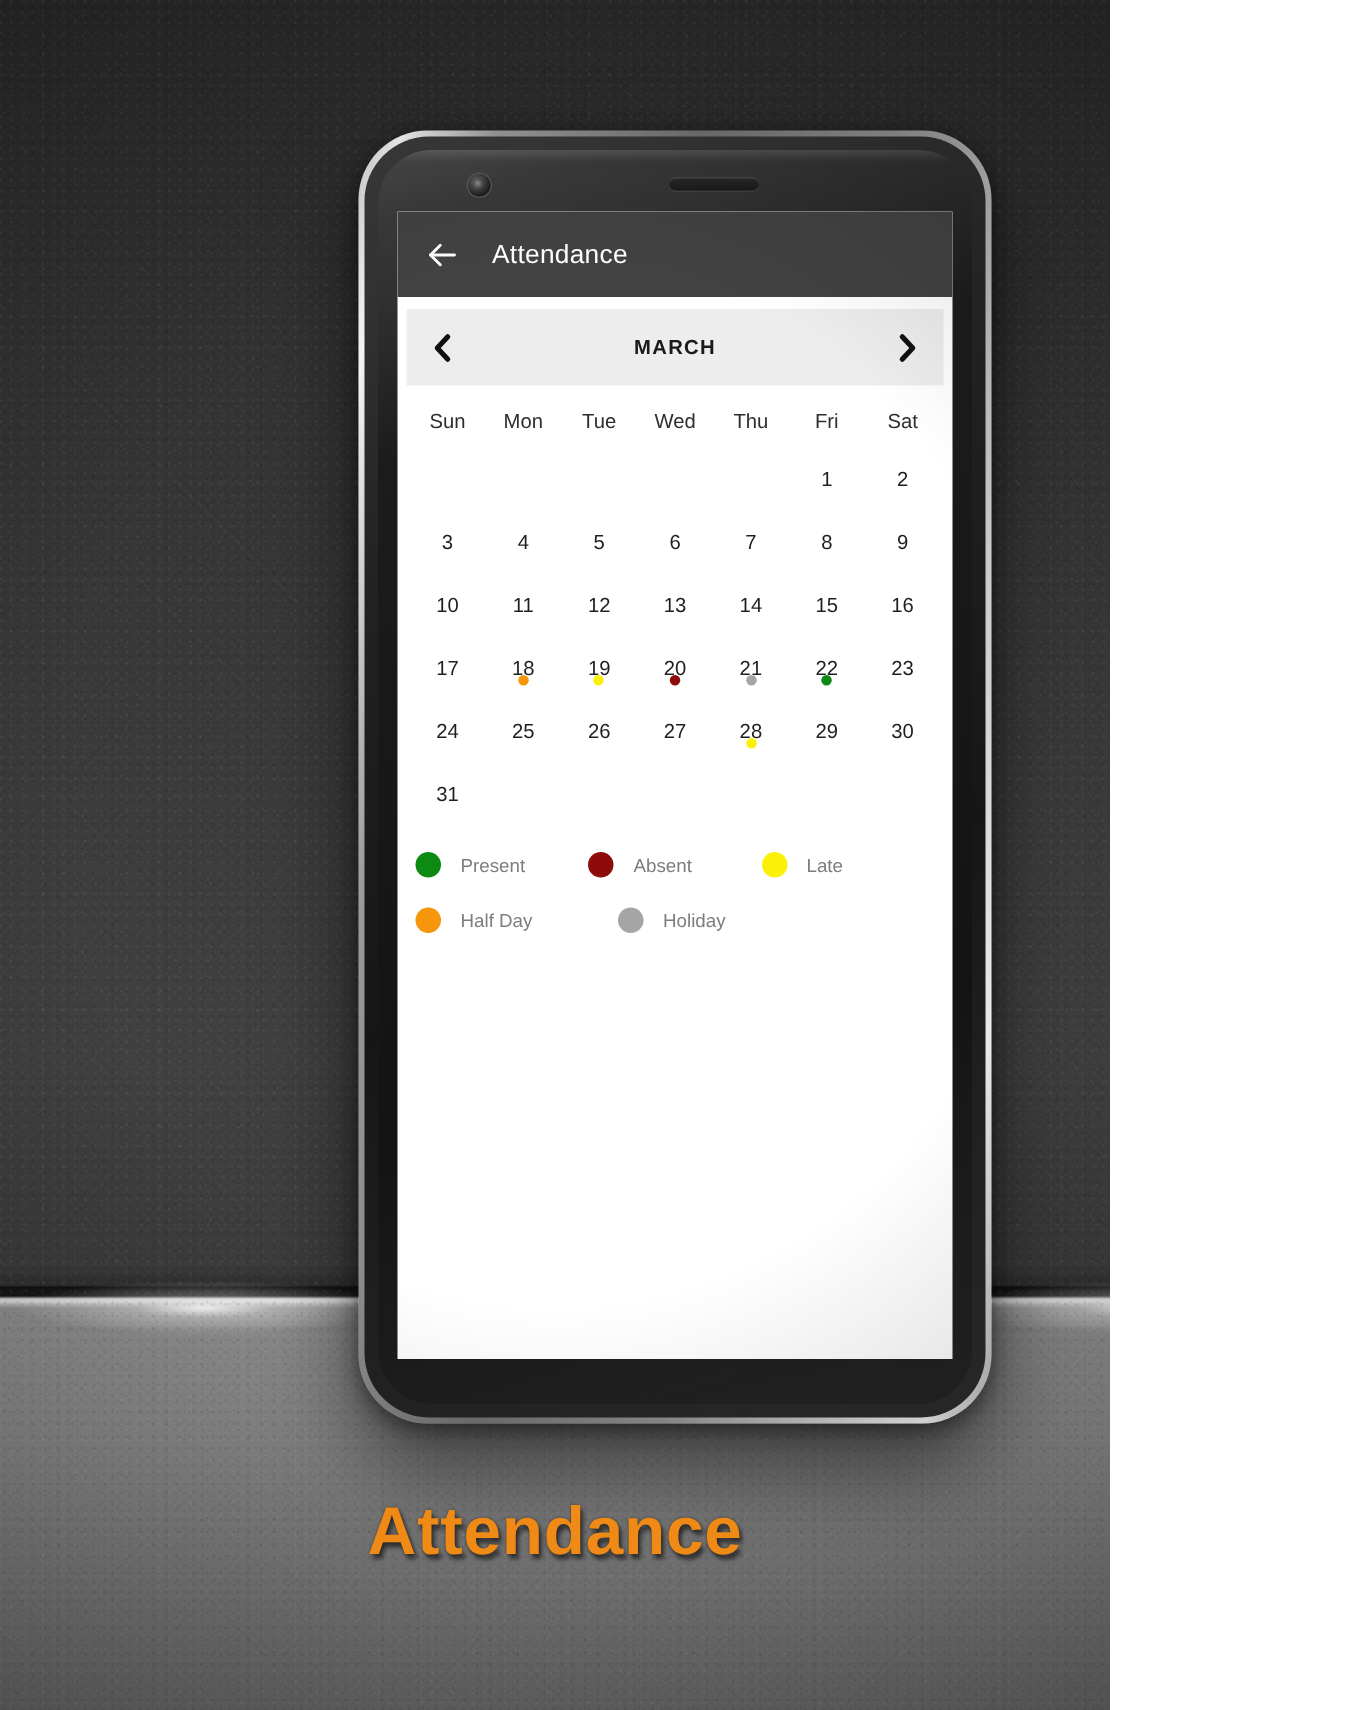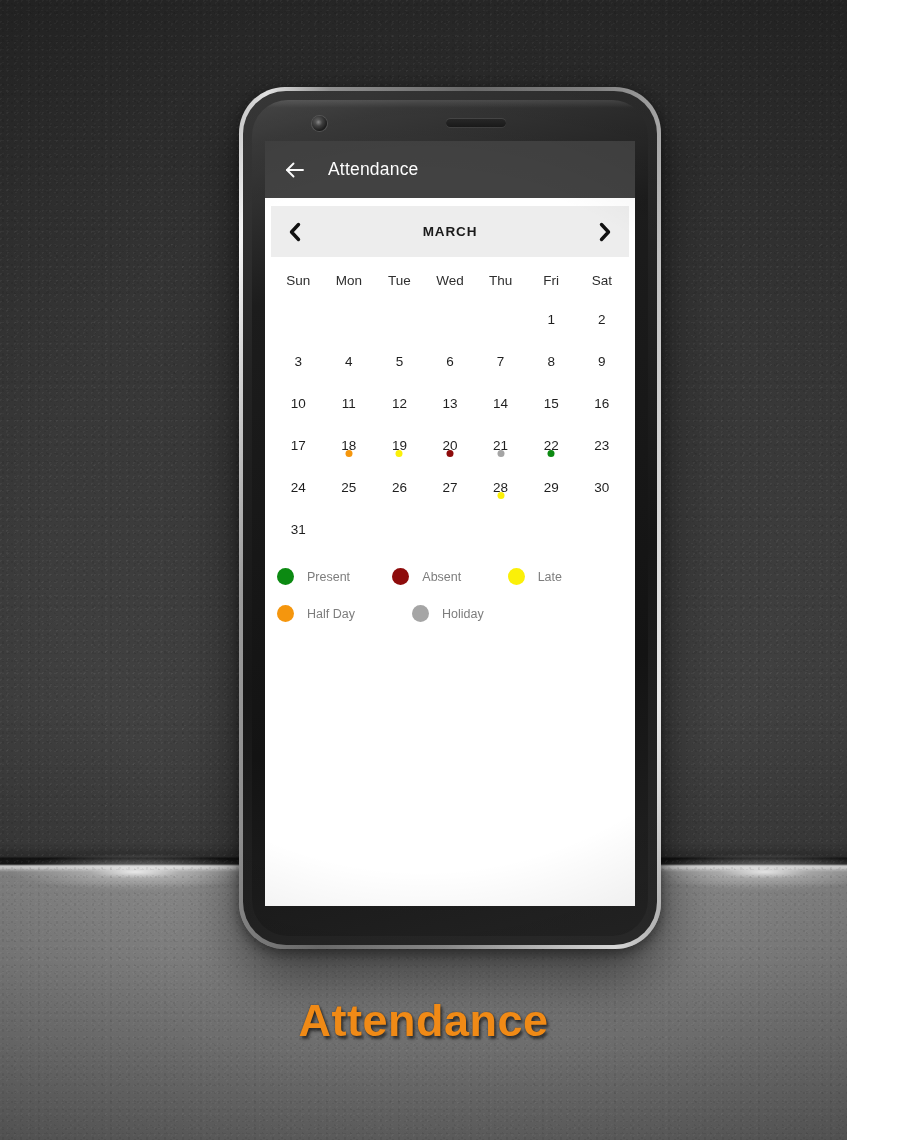--- a/index.html
+++ b/index.html
@@ -5,21 +5,21 @@
 <style>
   * { margin:0; padding:0; box-sizing:border-box; }
 
   html,body{
     width:900px; height:1140px; overflow:hidden;
     font-family:"Liberation Sans", sans-serif;
   }
 
   
   .scene{
-    position:relative; width:847px; height:1140px;
+    position:relative; width:740px; height:1140px;
     background:
       
       radial-gradient(ellipse 180px 26px at 135px 872px, rgba(255,255,255,.95) 0%, rgba(255,255,255,.35) 25%, rgba(255,255,255,0) 70%),
       radial-gradient(ellipse 180px 26px at 765px 872px, rgba(255,255,255,.95) 0%, rgba(255,255,255,.35) 25%, rgba(255,255,255,0) 70%),
       
       linear-gradient(to bottom,
          rgba(0,0,0,0) 0px, rgba(0,0,0,0) 857px,
          rgba(20,20,20,1) 858px, rgba(25,25,25,1) 864px,
          rgba(235,235,235,.9) 866px, rgba(255,255,255,.75) 868px,
          rgba(150,150,150,.35) 872px, rgba(0,0,0,0) 880px),

